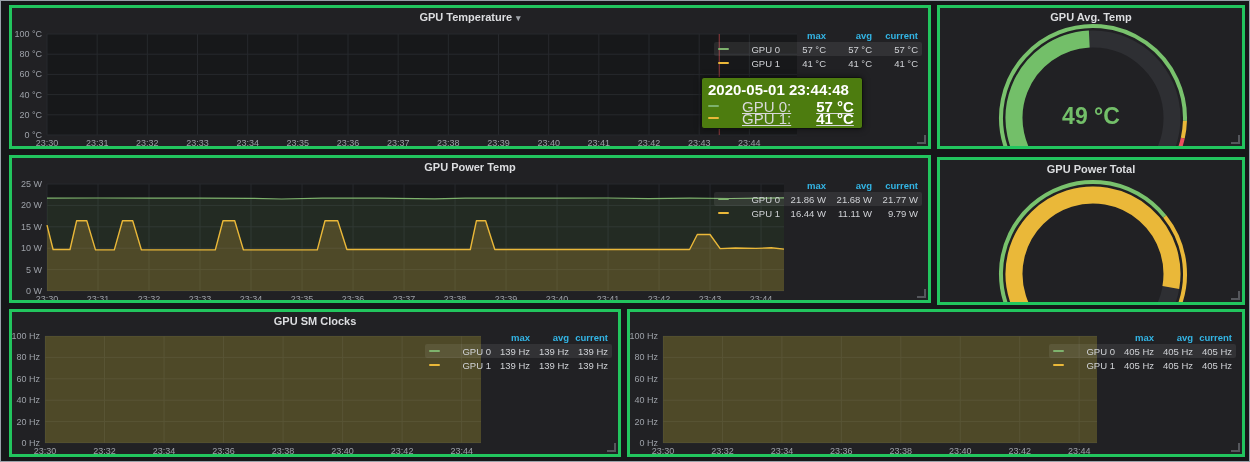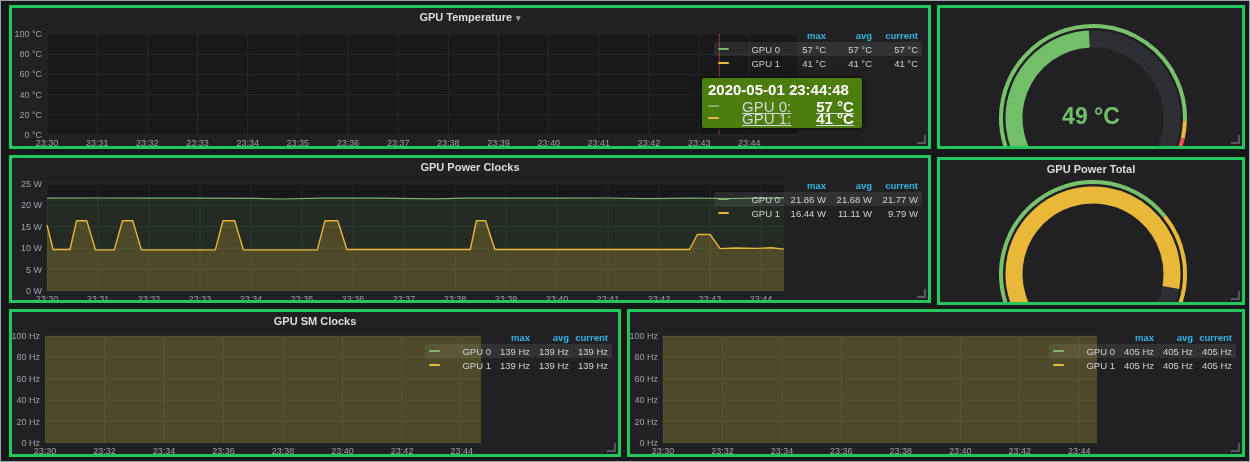--- a/index.html
+++ b/index.html
@@ -134,34 +134,37 @@
       <div class="tt-row">
         <i class="dash" style="background: rgb(234, 184, 57);"></i>
         <span>GPU 1:</span>
         <b>41 °C</b>
       </div>
     </div>
     <div class="rhandle"></div>
   </div>
 
   <div class="panel" style="left:936px;top:4px;width:308px;height:144px;">
+    <div class="panel-title">
+      <span>GPU Avg. Temp</span>
+    </div>
     <svg class="gauge" width="306" height="142">
         <path d="M97.14 165.86 A79 79 0 1 1 208.86 165.86" fill="none" stroke="#2e2f33" stroke-width="17"></path>
         <path d="M97.14 165.86 A79 79 0 0 1 149.28 31.09" fill="none" stroke="#73bf69" stroke-width="17"></path>
         <path d="M87.95 175.05 A92 92 0 1 1 244.95 112.89" fill="none" stroke="#79c26d" stroke-width="4"></path>
         <path d="M244.95 112.89 A92 92 0 0 1 242.78 130.07" fill="none" stroke="#eab839" stroke-width="4"></path>
         <path d="M242.78 130.07 A92 92 0 0 1 218.05 175.05" fill="none" stroke="#ea4f5e" stroke-width="4"></path>
       </svg>
     <div class="gauge-value" style="top: 95px; font-size: 23px; line-height: 26px; color: rgb(115, 191, 105);">49 °C</div>
     <div class="rhandle"></div>
   </div>
 
   <div class="panel" style="left:8px;top:154px;width:922px;height:148px;">
     <div class="panel-title">
-      <span>GPU Power Clocks</span>
+      <span>GPU Power Temp</span>
     </div>
     <svg class="chart" width="922" height="148">
         <rect x="35" y="26" width="737" height="107" fill="#17181a"></rect>
         <line x1="35" y1="26" x2="35" y2="133" stroke="#27292d" stroke-width="1"></line>
         <text x="35" y="144" text-anchor="middle" class="tick">23:30</text>
         <line x1="86.00346020761246" y1="26" x2="86.00346020761246" y2="133" stroke="#27292d" stroke-width="1"></line>
         <text x="86.00346020761246" y="144" text-anchor="middle" class="tick">23:31</text>
         <line x1="137.00692041522493" y1="26" x2="137.00692041522493" y2="133" stroke="#27292d" stroke-width="1"></line>
         <text x="137.00692041522493" y="144" text-anchor="middle" class="tick">23:32</text>
         <line x1="188.01038062283737" y1="26" x2="188.01038062283737" y2="133" stroke="#27292d" stroke-width="1"></line>

